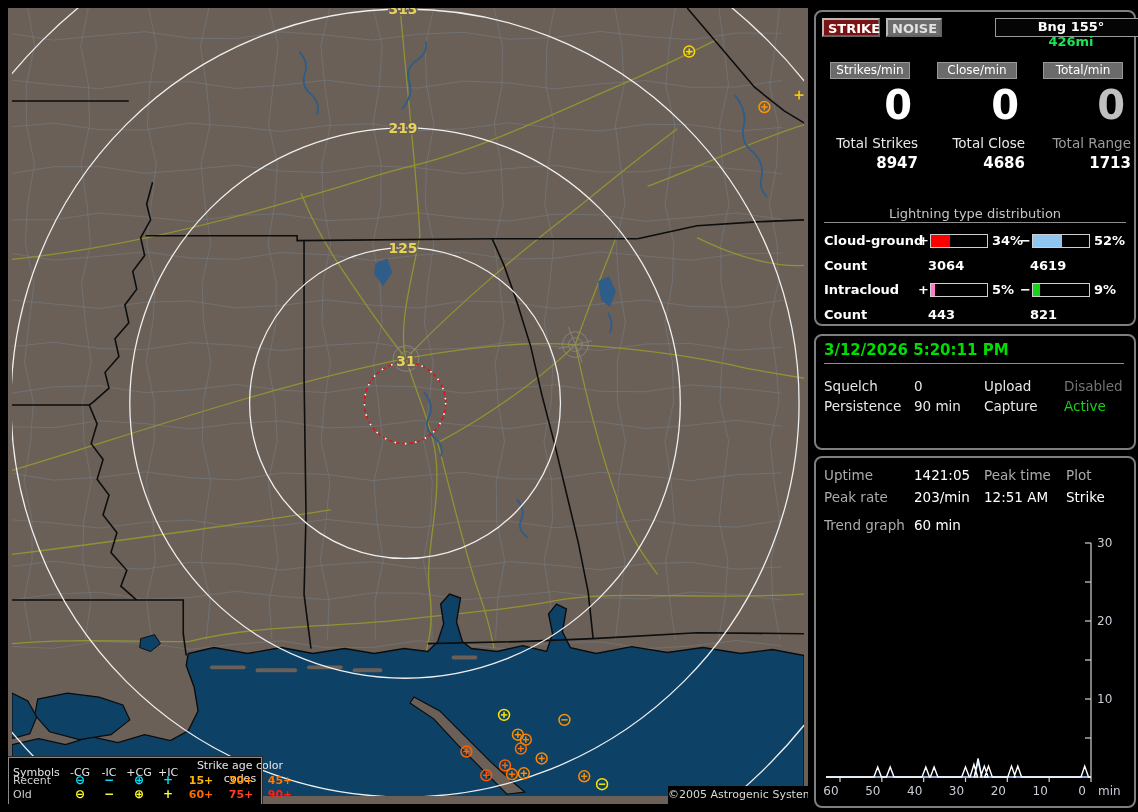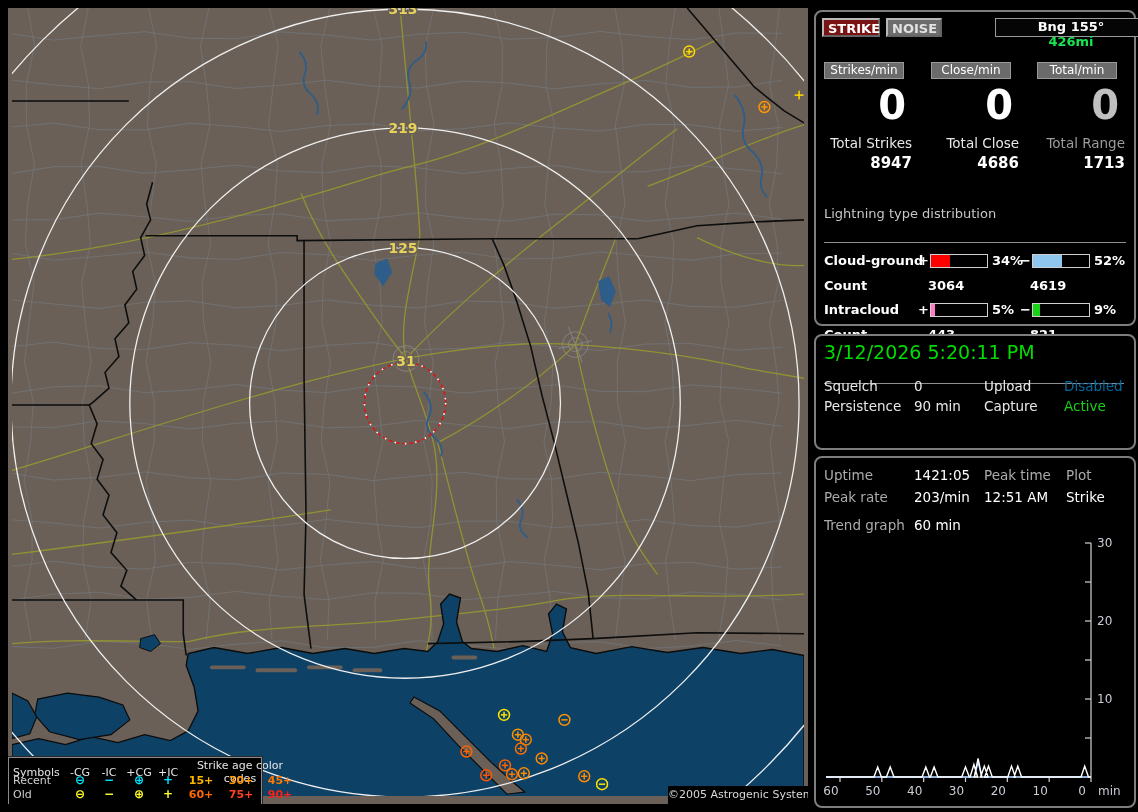--- a/index.html
+++ b/index.html
@@ -32,48 +32,48 @@
 
   .btn{position:absolute;height:19px;font-weight:bold;font-size:13px;text-align:center;line-height:17px;
     border:2px outset #b8b8b8;color:#fff;box-sizing:border-box;padding:0 4px;cursor:pointer;}
   #btn-strike{left:6px;top:6px;width:58px;background:#7a1414;}
   #btn-noise{left:70px;top:6px;width:56px;background:#6d6d6d;color:#e2e2e2;}
   .bng-box{position:absolute;left:179px;top:6px;width:152px;height:19px;background:#050505;
     border:1px solid #9a9a9a;box-sizing:border-box;display:flex;justify-content:space-between;
     align-items:center;padding:0 5px;font-size:13px;font-weight:bold;flex-direction:column;}
   .bng-box .bng-label{color:#fff;}
 
-  .counter-col{position:absolute;width:100px;top:50px;height:120px;}
+  .counter-col{position:absolute;width:100px;top:50px;height:120px;padding-left:6px;}
   .cc0{left:0px;} .cc1{left:107px;} .cc2{left:213px;}
   .counter-label{margin-left:8px;width:78px;height:15px;background:#6b6b6b;border:1px solid #989898;
     color:#fff;font-size:12px;text-align:center;line-height:15px;}
   .counter-value{margin-top:6px;text-align:right;padding-right:10px;font-size:40px;font-weight:bold;
     color:#fff;line-height:40px;}
   .counter-total-label{margin-top:10px;text-align:right;padding-right:4px;font-size:13.5px;color:#e8e8e8;}
   .counter-total{margin-top:3px;text-align:right;padding-right:4px;font-size:15px;font-weight:bold;color:#fff;}
   .dim .counter-value{color:#c0c0c0;}
   .dim .counter-total-label{color:#9c9c9c;}
 
   .dist{position:absolute;left:8px;top:194px;width:302px;}
-  .dist-title{font-size:13px;color:#c6c6c6;border-bottom:1px solid #8e8e8e;padding-bottom:21px;}
+  .dist-title{font-size:13px;color:#c6c6c6;border-bottom:1px solid #8e8e8e;padding-bottom:1px;text-align:center;}
   .dist-row{position:relative;height:16px;margin-top:10px;font-size:13px;color:#fff;font-weight:bold;}
   .dist-row .dlabel{position:absolute;left:0;top:0;}
   .dist-row .sign1{position:absolute;left:94px;top:0;}
   .dist-row .sign2{position:absolute;left:196px;top:0;}
   .bar{position:absolute;top:1px;width:56px;height:12px;border:1px solid #cfcfcf;background:#000;display:block;}
   .bar .fill{display:block;height:100%;min-width:3px;}
   .bar1{left:106px;} .bar2{left:208px;}
   .pct1{position:absolute;left:168px;top:0;} .pct2{position:absolute;left:270px;top:0;}
   .count-row{position:relative;height:14px;margin-top:9px;font-size:13px;color:#fff;font-weight:bold;}
   .count-row .clabel{position:absolute;left:0;}
   .count-row .c1{position:absolute;left:104px;}
   .count-row .c2{position:absolute;left:206px;}
 
-  .datetime{position:absolute;left:8px;top:5px;width:300px;font-size:19px;font-weight:normal;color:#00dd00;
-    border-bottom:1px solid #8e8e8e;padding-bottom:20px;}
+  .datetime{position:absolute;left:8px;top:5px;width:300px;font-size:15px;font-weight:bold;color:#00dd00;
+    border-bottom:1px solid #8e8e8e;padding-bottom:4px;}
   .status-grid{position:absolute;left:8px;top:40px;width:302px;font-size:13.5px;color:#e8e8e8;}
   .status-row{display:grid;grid-template-columns:90px 70px 80px 1fr;height:20px;align-items:center;}
 
   .trend-grid{position:absolute;left:8px;top:6px;width:302px;font-size:13.5px;color:#e8e8e8;}
   .trend-row{display:grid;grid-template-columns:90px 70px 82px 1fr;height:22px;align-items:center;}
   .glabel{color:#ababab;}
   .gval{color:#fff;}
   .trend-label-row{margin-top:7px;display:grid;grid-template-columns:90px 1fr;height:20px;align-items:center;}
   #trend-svg{position:absolute;left:0px;top:78px;}
 </style>
@@ -392,21 +392,21 @@
     </div>
   </div>
 
   <div class="panel" id="panel-status">
     <div class="datetime">3/12/2026 5:20:11 PM</div>
     <div class="status-grid">
       <div class="status-row">
         <span>Squelch</span>
         <span>0</span>
         <span>Upload</span>
-        <span style="color: #0369a1;">Disabled</span>
+        <span style="color: #737373;">Disabled</span>
       </div>
       <div class="status-row">
         <span>Persistence</span>
         <span>90 min</span>
         <span>Capture</span>
         <span style="color: rgb(23, 208, 23);">Active</span>
       </div>
     </div>
   </div>
 

